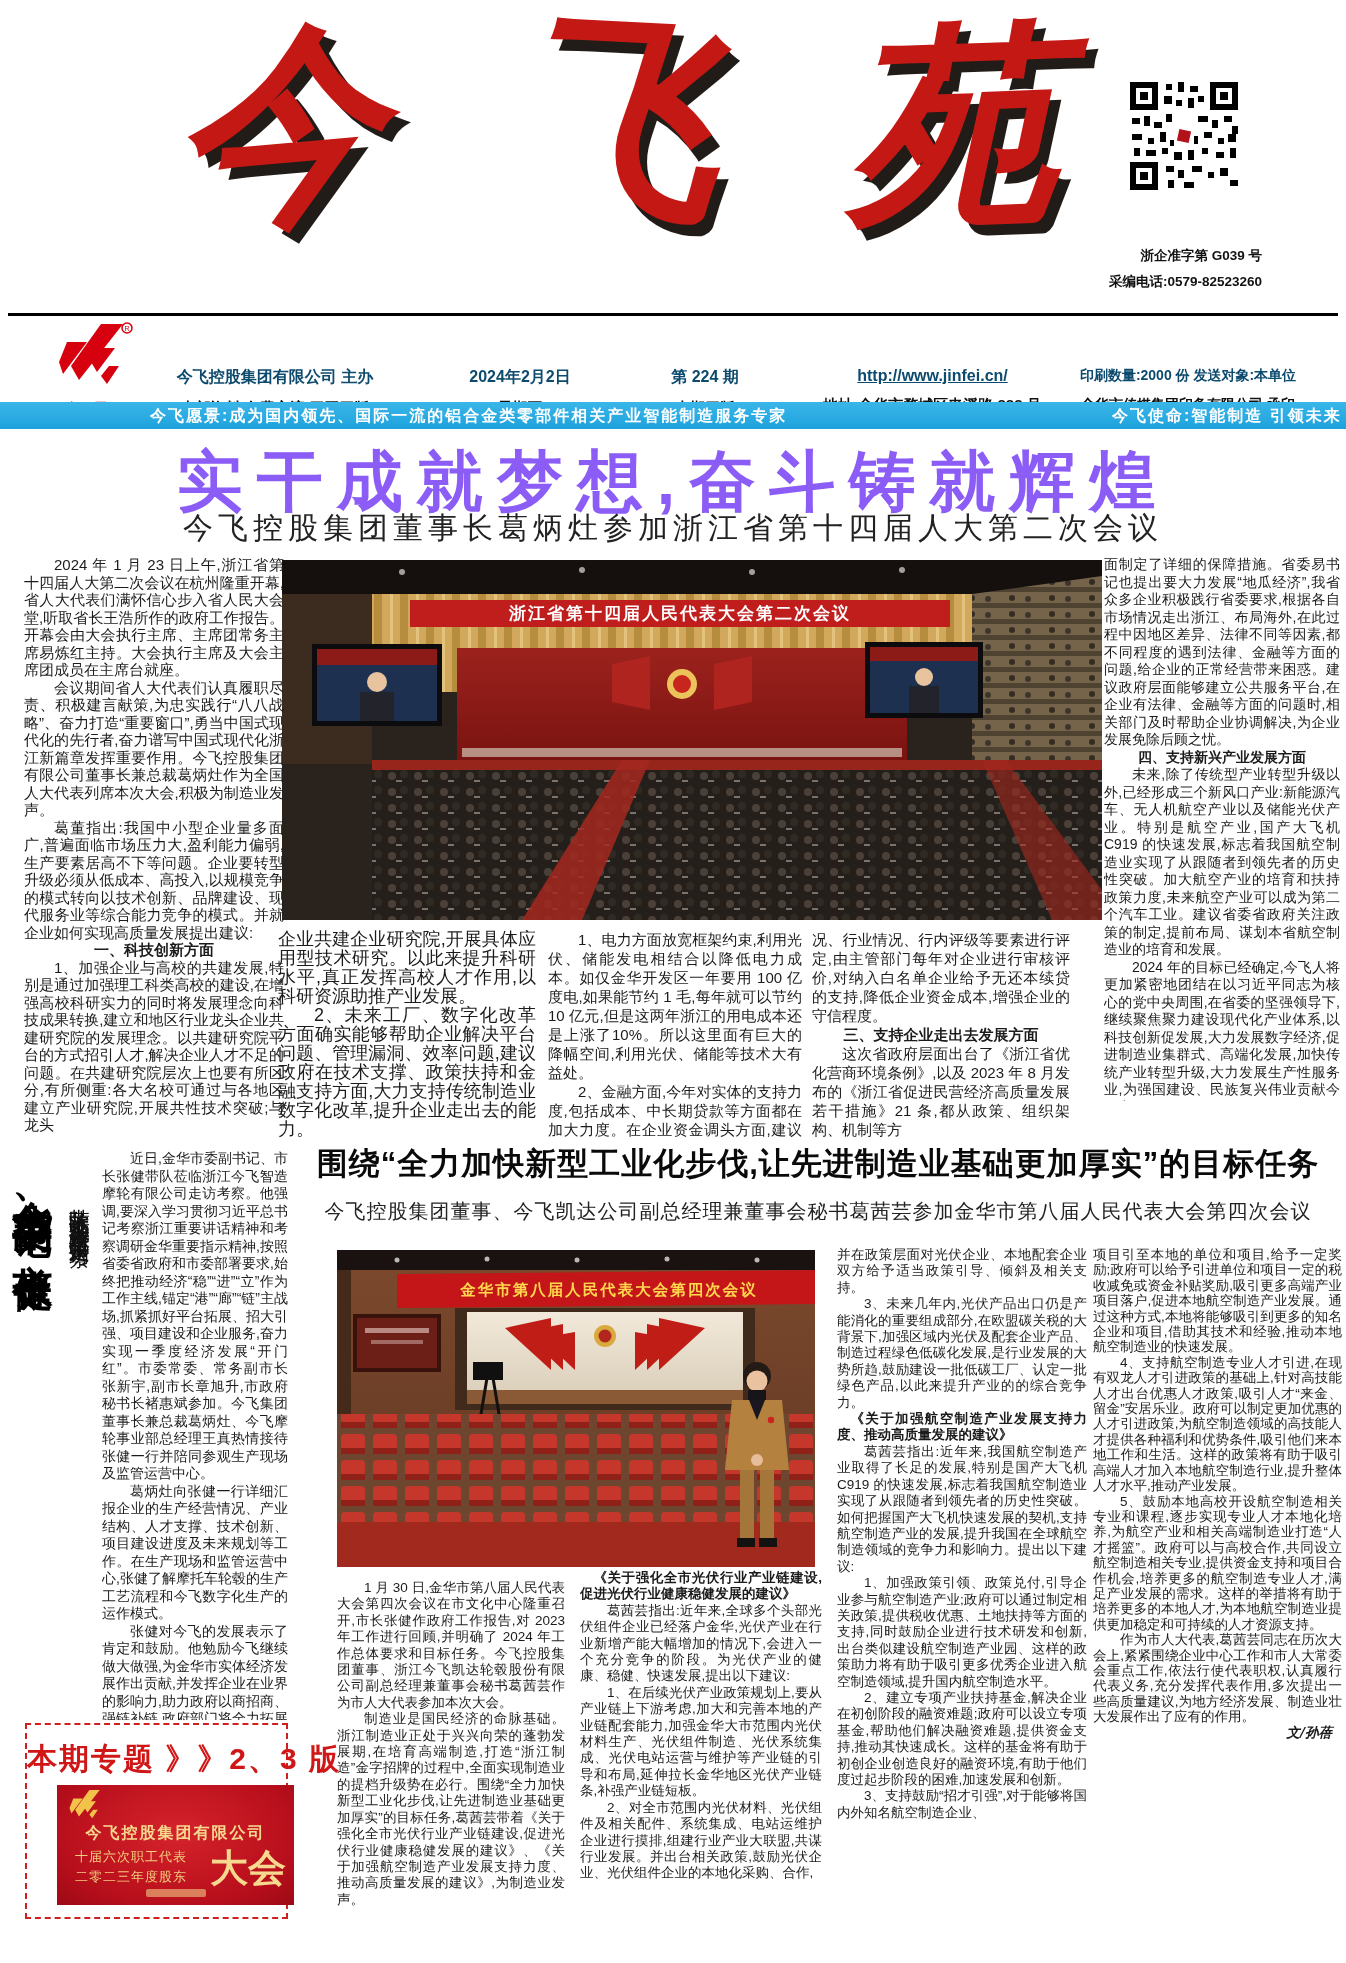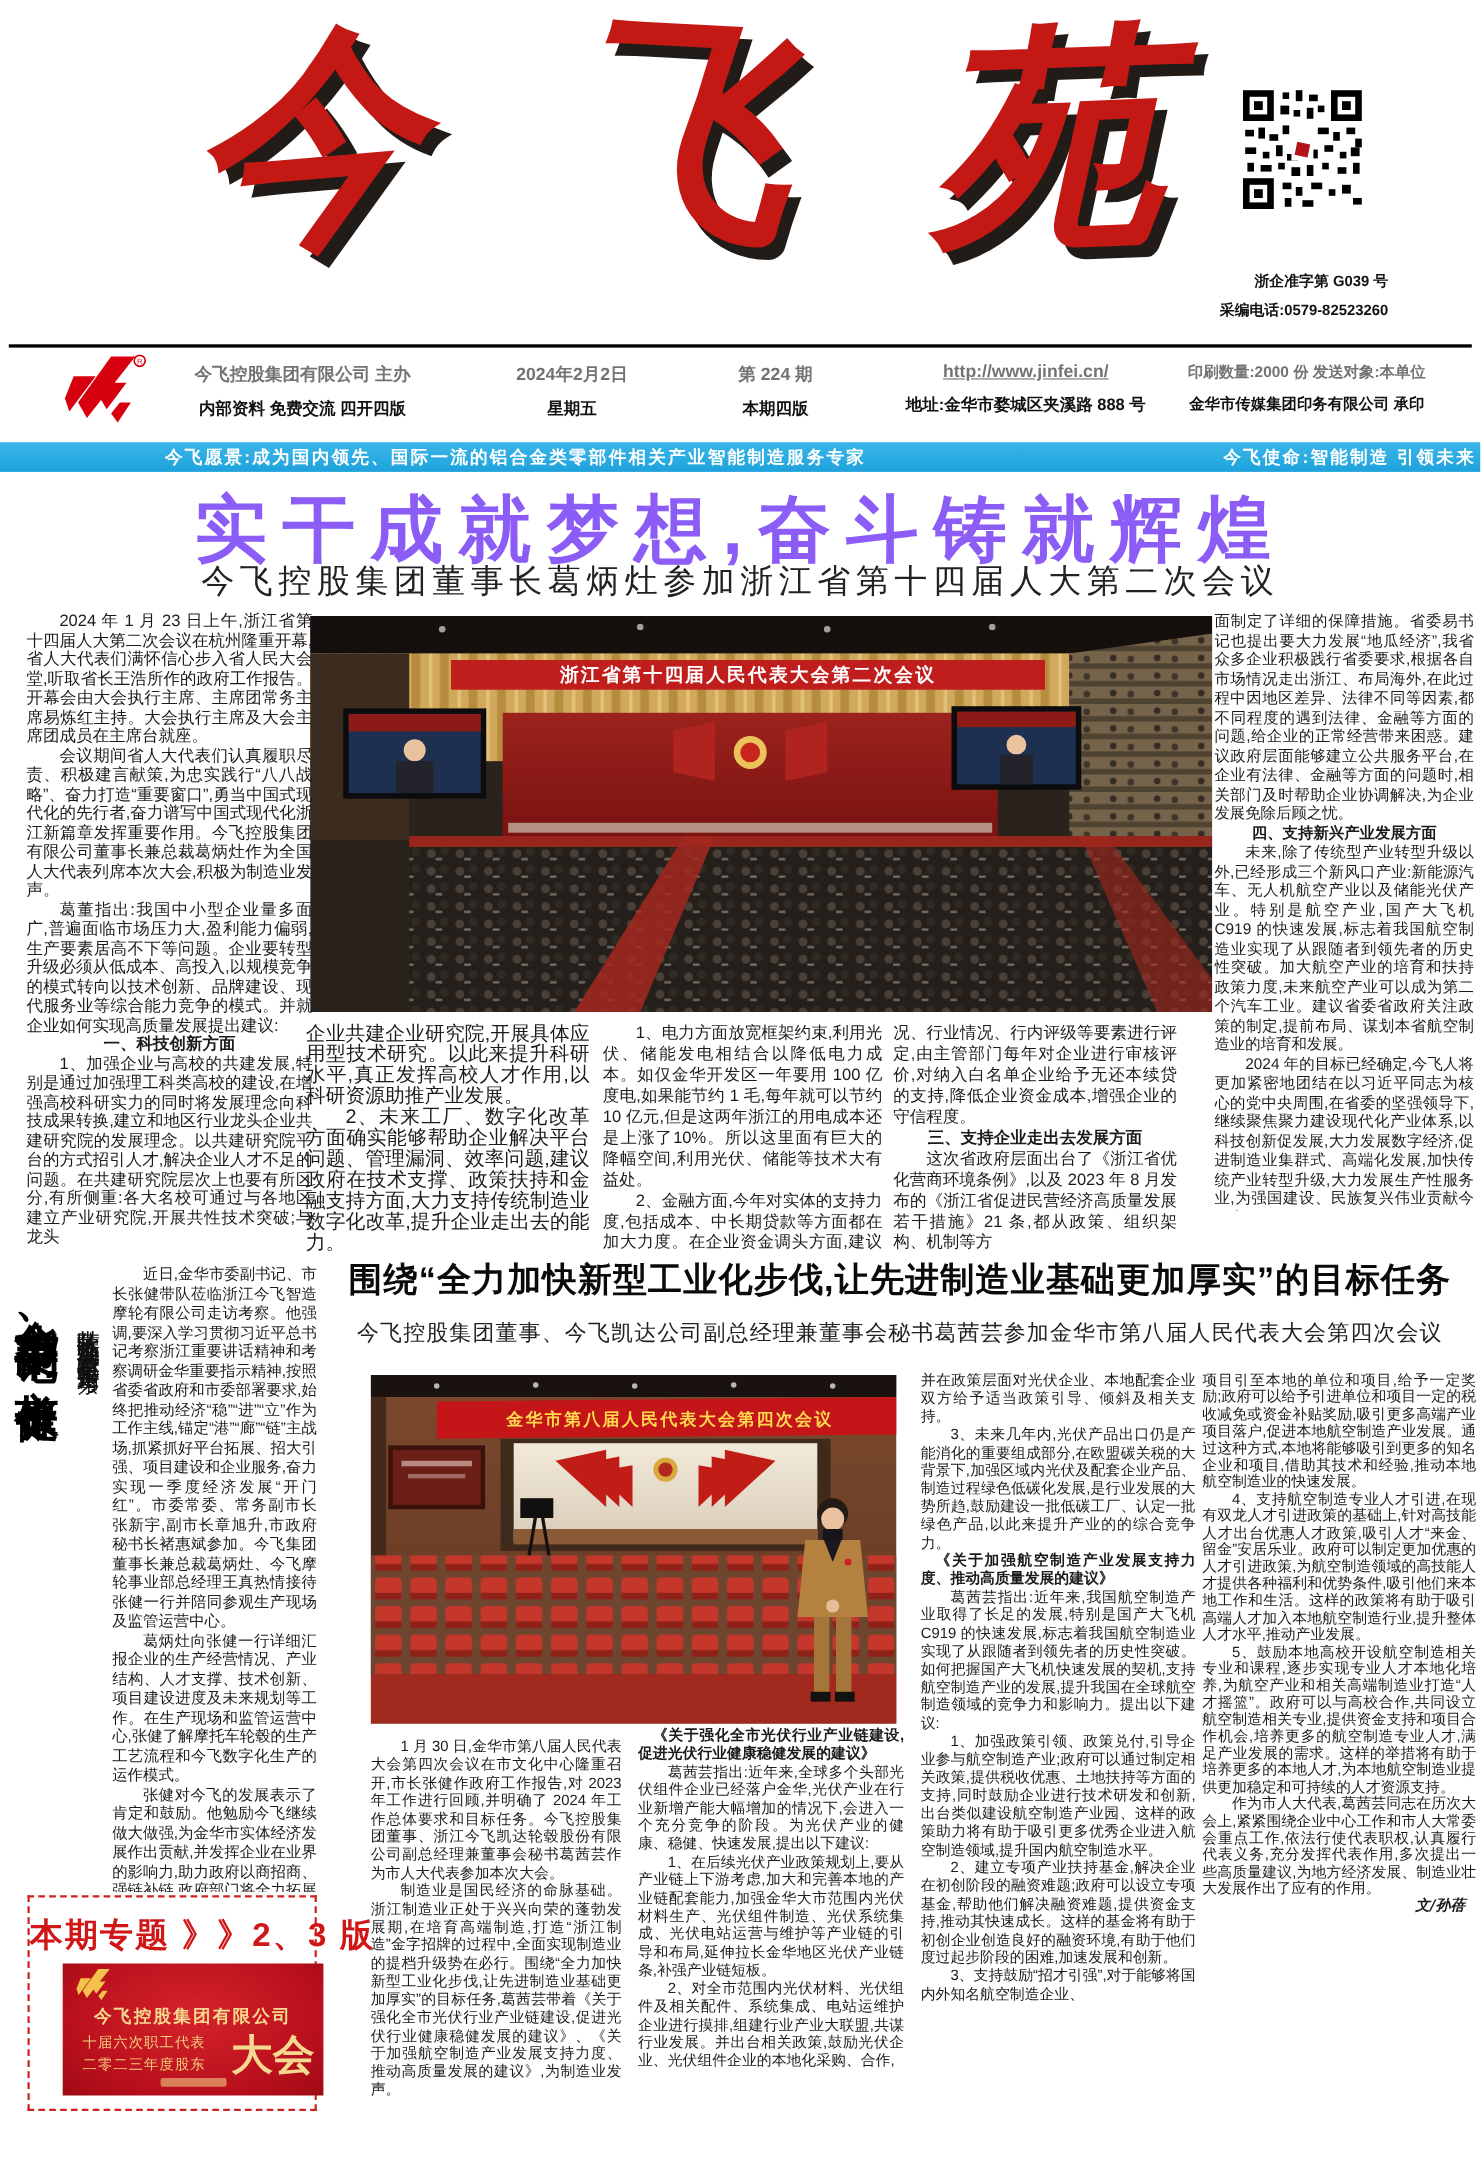--- a/index.html
+++ b/index.html
@@ -14,21 +14,21 @@
   .mast-char.c2{transform:rotate(3deg) translateY(-8px);}
   .mast-char.c3{transform:rotate(-2deg);}
   .qr{position:absolute;left:1128px;top:80px;width:112px;height:112px;}
   .reg{position:absolute;left:980px;top:243px;width:282px;text-align:right;
        font-size:13.5px;font-weight:bold;color:#111;line-height:1.9;}
   .toprule{position:absolute;left:8px;top:313px;width:1330px;height:3px;background:#000;}
   
   .logo{position:absolute;left:48px;top:322px;width:95px;height:98px;text-align:center;}
   .logo-cn{font-size:19px;font-weight:bold;color:#d6000f;letter-spacing:14px;margin-top:0px;}
   .ibcol{position:absolute;top:330px;text-align:center;}
-  .ib1{font-size:16px;font-weight:bold;color:#737373;}
+  .ib1{font-size:16px;font-weight:bold;color:#0c4a6e;margin-top:37px;}
   .ib2{font-size:15px;font-weight:bold;color:#111;margin-top:11px;}
   .weblink{text-decoration:underline;}
   .bluebar{position:absolute;left:0px;top:402px;width:1346px;height:27px;
            background:linear-gradient(#3ab6e9,#1ea2dc);}
   .bluebar span{position:absolute;top:4px;color:#fff;font-weight:bold;font-size:16px;letter-spacing:2px;}
   
   .a1-headline{position:absolute;left:0;top:437px;width:1346px;text-align:center;
                font-size:66px;font-weight:900;letter-spacing:14px;color:#8b5cf6;white-space:nowrap;}
   .a1-subtitle{position:absolute;left:0;top:508px;width:1346px;text-align:center;
                font-size:30px;font-weight:500;letter-spacing:5px;color:#222;white-space:nowrap;}

